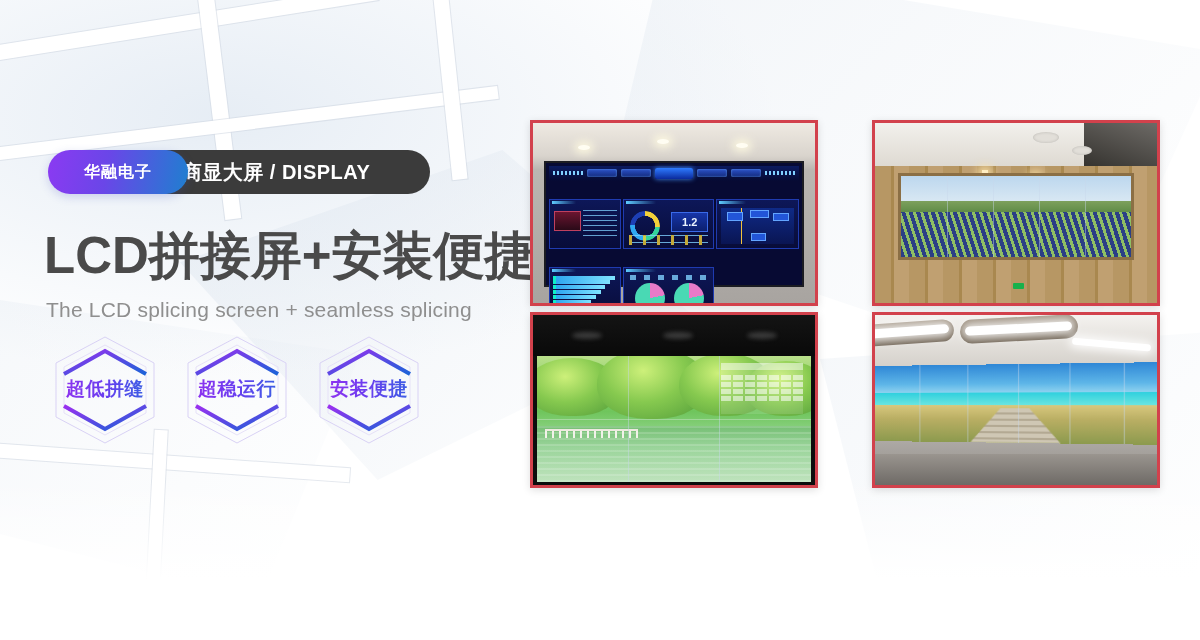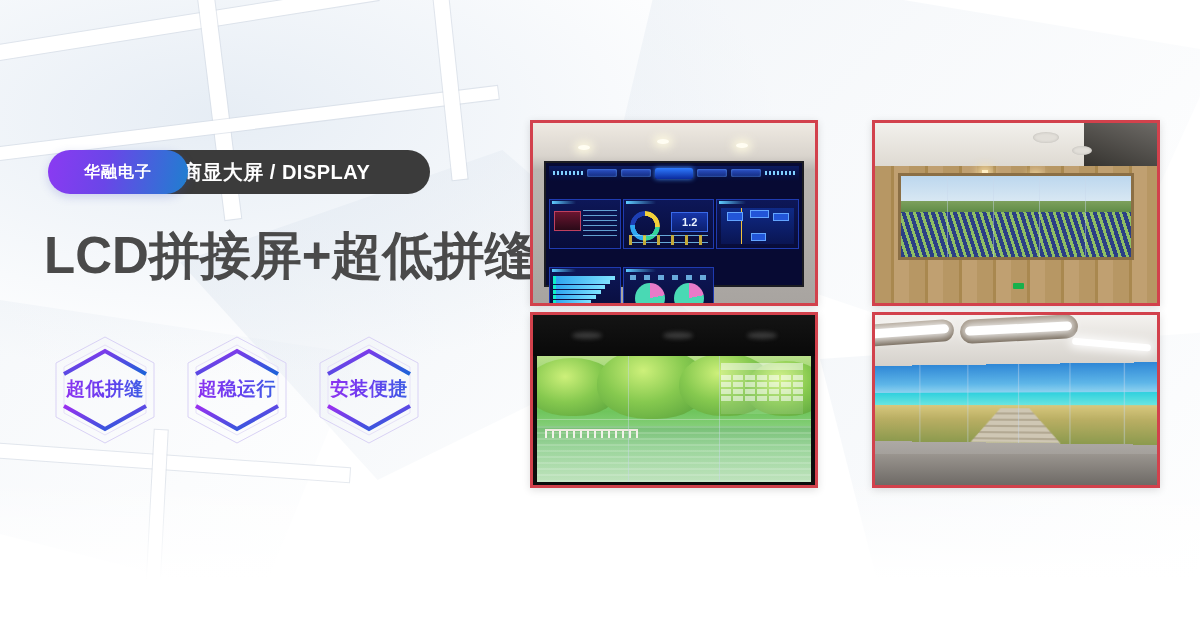--- a/index.html
+++ b/index.html
@@ -239,21 +239,22 @@
 
   <div class="pill-row">
     <div class="pill-dark">
       <span class="pill-dark-txt">商显大屏 / DISPLAY</span>
     </div>
     <div class="pill-brand">
       <span class="pill-brand-txt">华融电子</span>
     </div>
   </div>
 
-  <div class="headline">LCD拼接屏+超低拼缝</div>
+  <div class="headline">LCD拼接屏+安装便捷</div>
+  <div class="subhead">The LCD splicing screen + seamless splicing</div>
 
   <div class="hexrow">
     <div class="hex">
       <svg width="110" height="112" viewBox="0 0 110 112">
         <defs>
             <linearGradient id="hg0" x1="0" y1="0" x2="1" y2="1">
           <stop offset="0%" stop-color="#9b2ff0"></stop>
               <stop offset="100%" stop-color="#1b63d8"></stop>
             </linearGradient>
           </defs>

